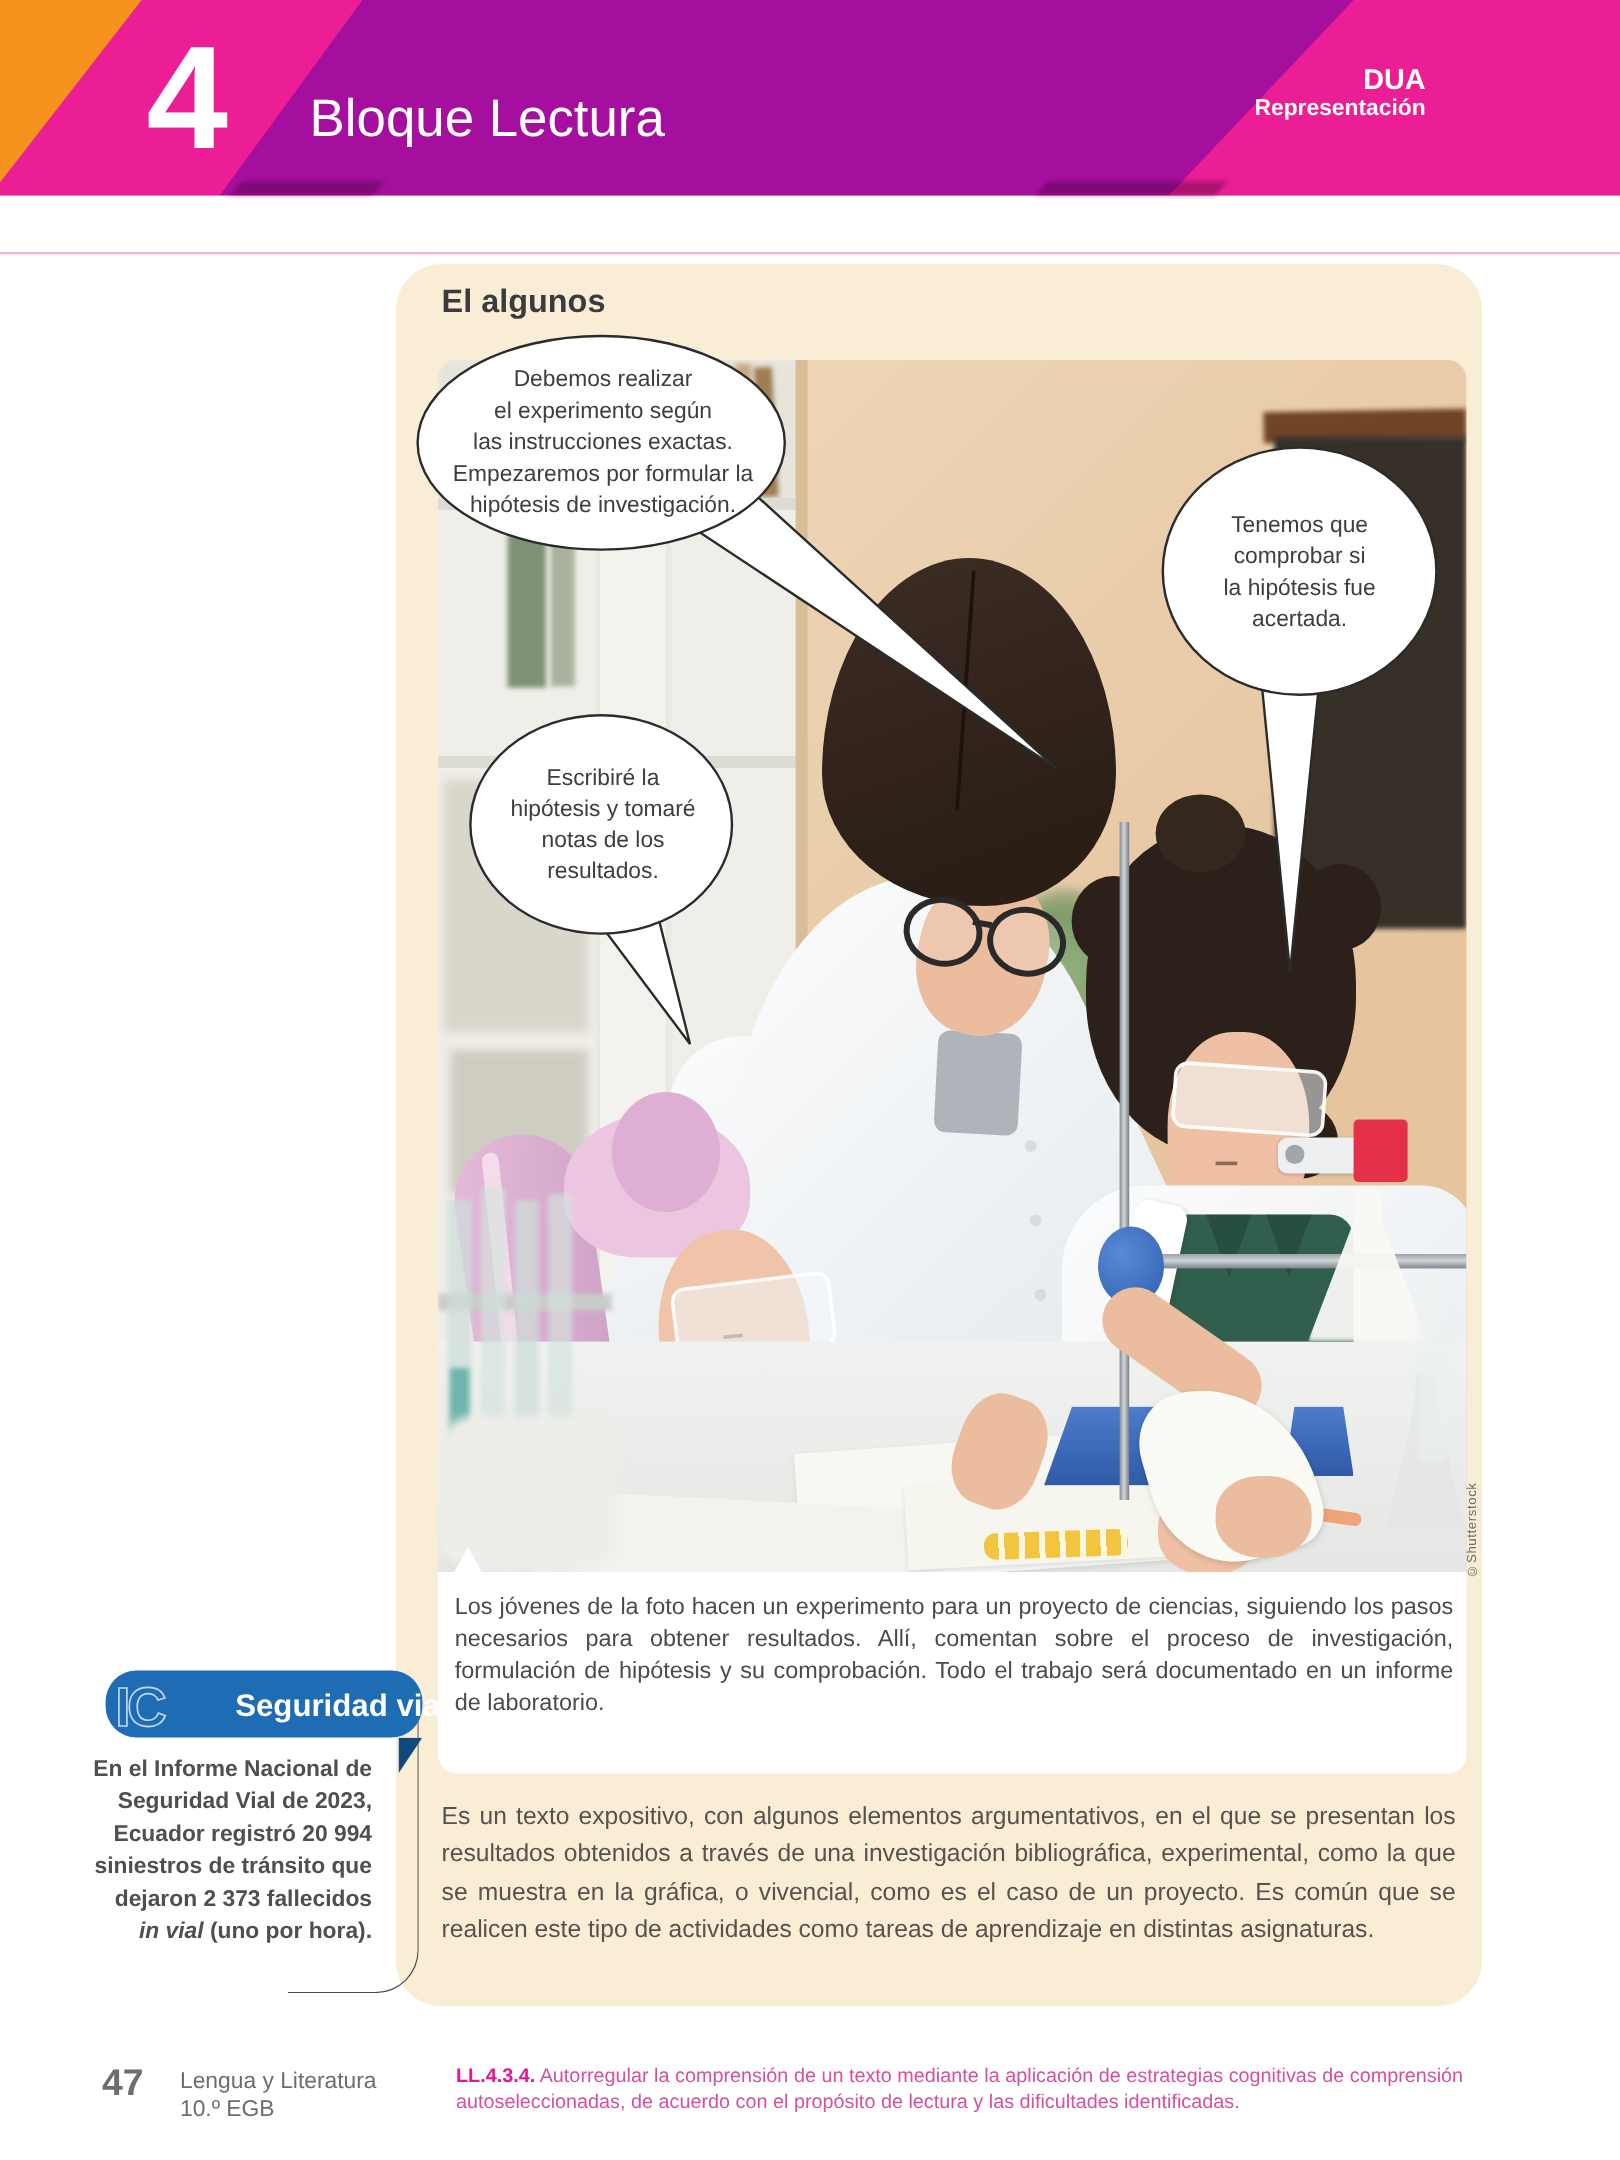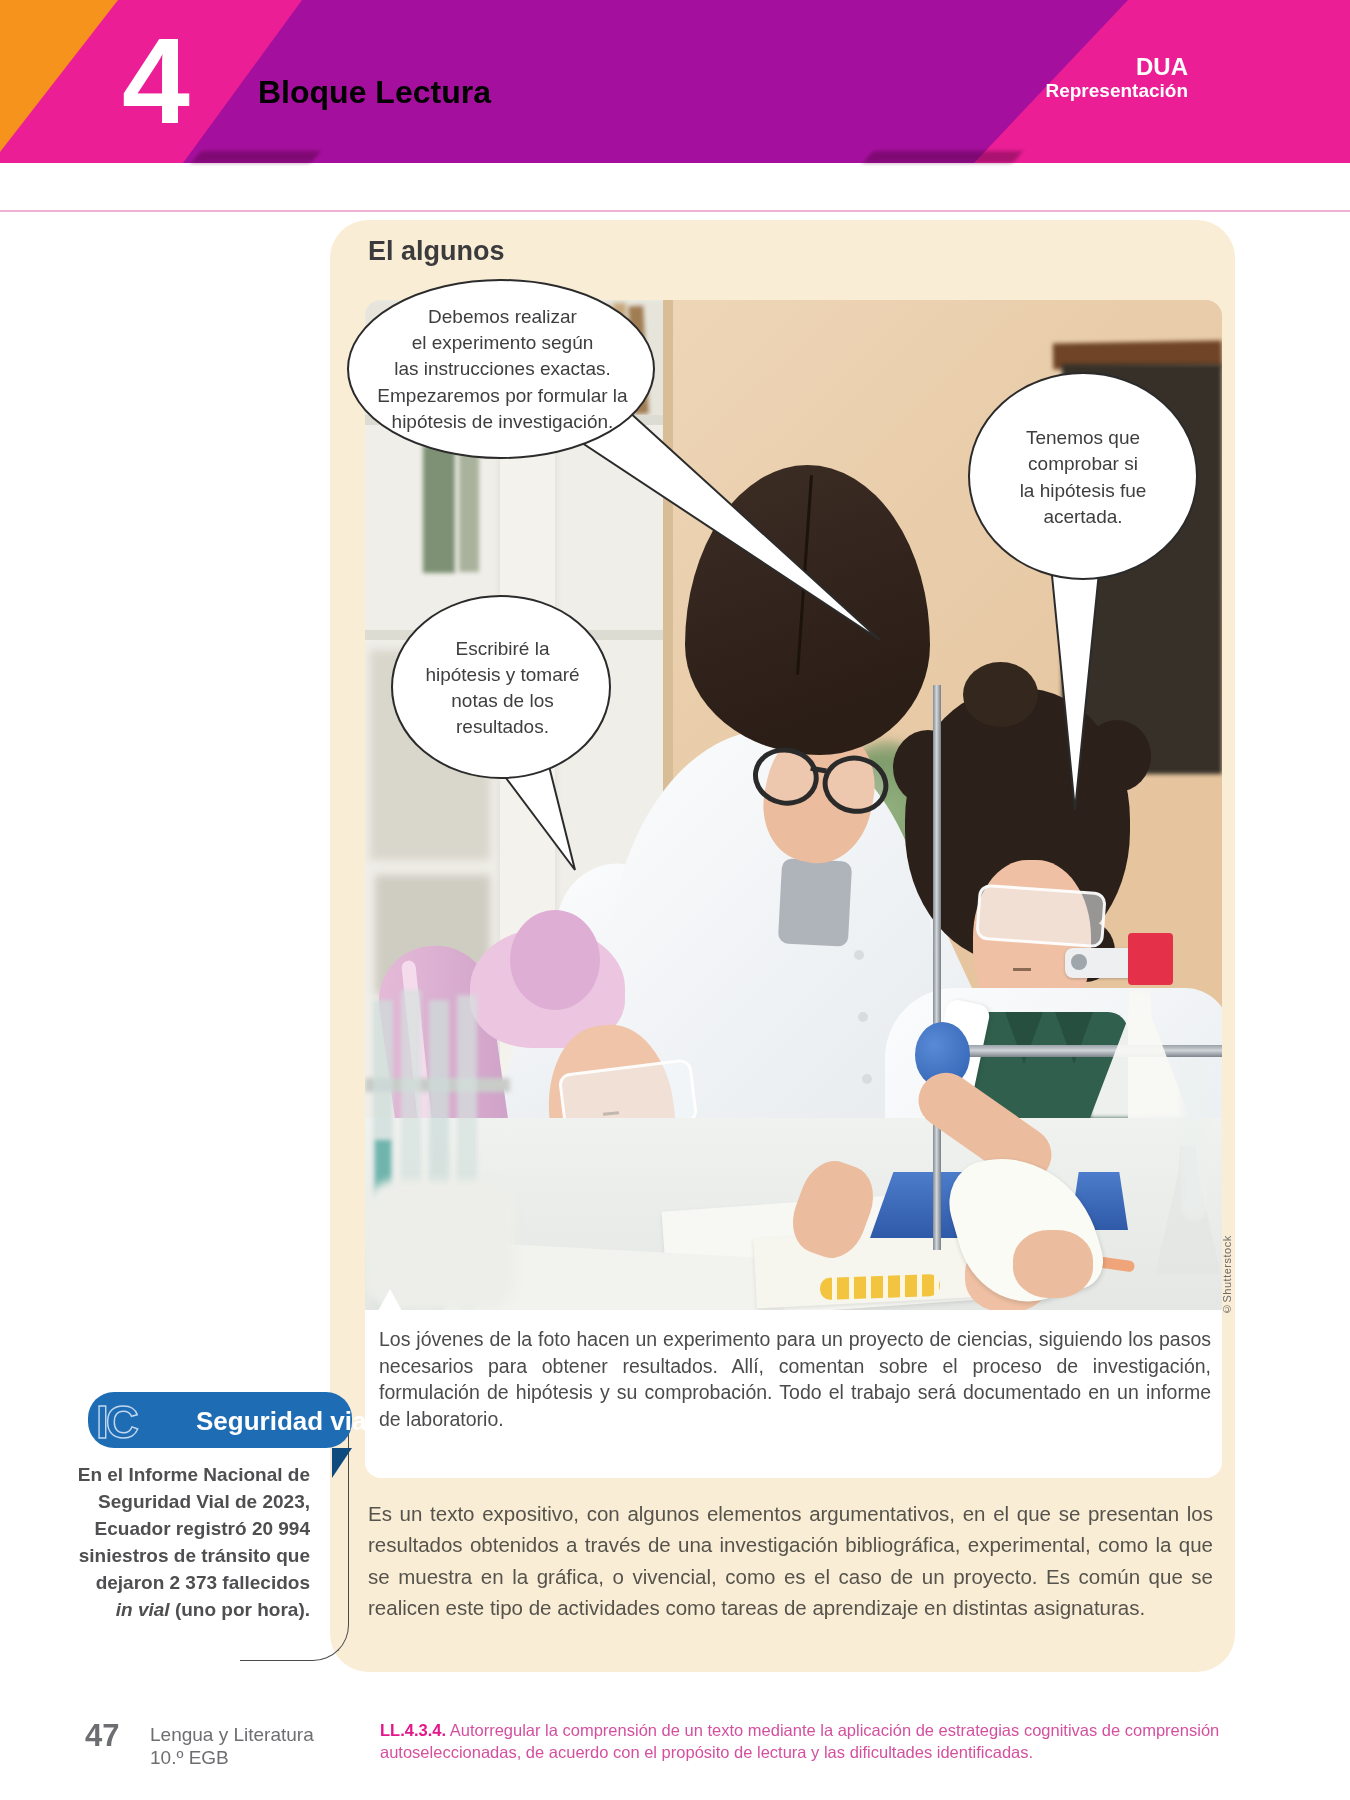--- a/index.html
+++ b/index.html
@@ -8,21 +8,21 @@
   .ab{position:absolute;}
 
   
   .band{left:0;top:0;width:1350px;height:163px;background:#EC1E96;}
   .band-orange{left:0;top:0;width:1350px;height:163px;background:#F6931D;
                clip-path:polygon(0 0,118px 0,0 152px);}
   .band-purple{left:0;top:0;width:1350px;height:163px;background:#A50F9D;
                clip-path:polygon(302px 0,1128px 0,974px 163px,183px 163px);}
   .band-shadow{height:12px;background:rgba(70,0,55,.40);transform:skewX(-38deg);filter:blur(2px);}
   .unit-num{left:122px;top:8px;font-size:122px;font-weight:bold;color:#ffffff;line-height:1.2;}
-  .unit-title{left:258px;top:74px;font-size:32px;font-weight:bold;color:#000000;}
+  .unit-title{left:258px;top:74px;font-size:44px;font-weight:normal;color:#ffffff;}
   .dua{right:162px;top:54px;text-align:right;color:#ffffff;}
   .dua .l1{font-size:24px;font-weight:bold;line-height:1.1;}
   .dua .l2{font-size:19px;font-weight:bold;}
   .pink-rule{left:0;top:210px;width:1350px;height:2px;background:#EFB2D4;}
 
   
   .panel{left:330px;top:220px;width:905px;height:1452px;background:#FAEDD6;border-radius:38px;}
   .sec-title{left:368px;top:236px;font-size:27px;font-weight:bold;color:#3B3B3D;}
 
   

